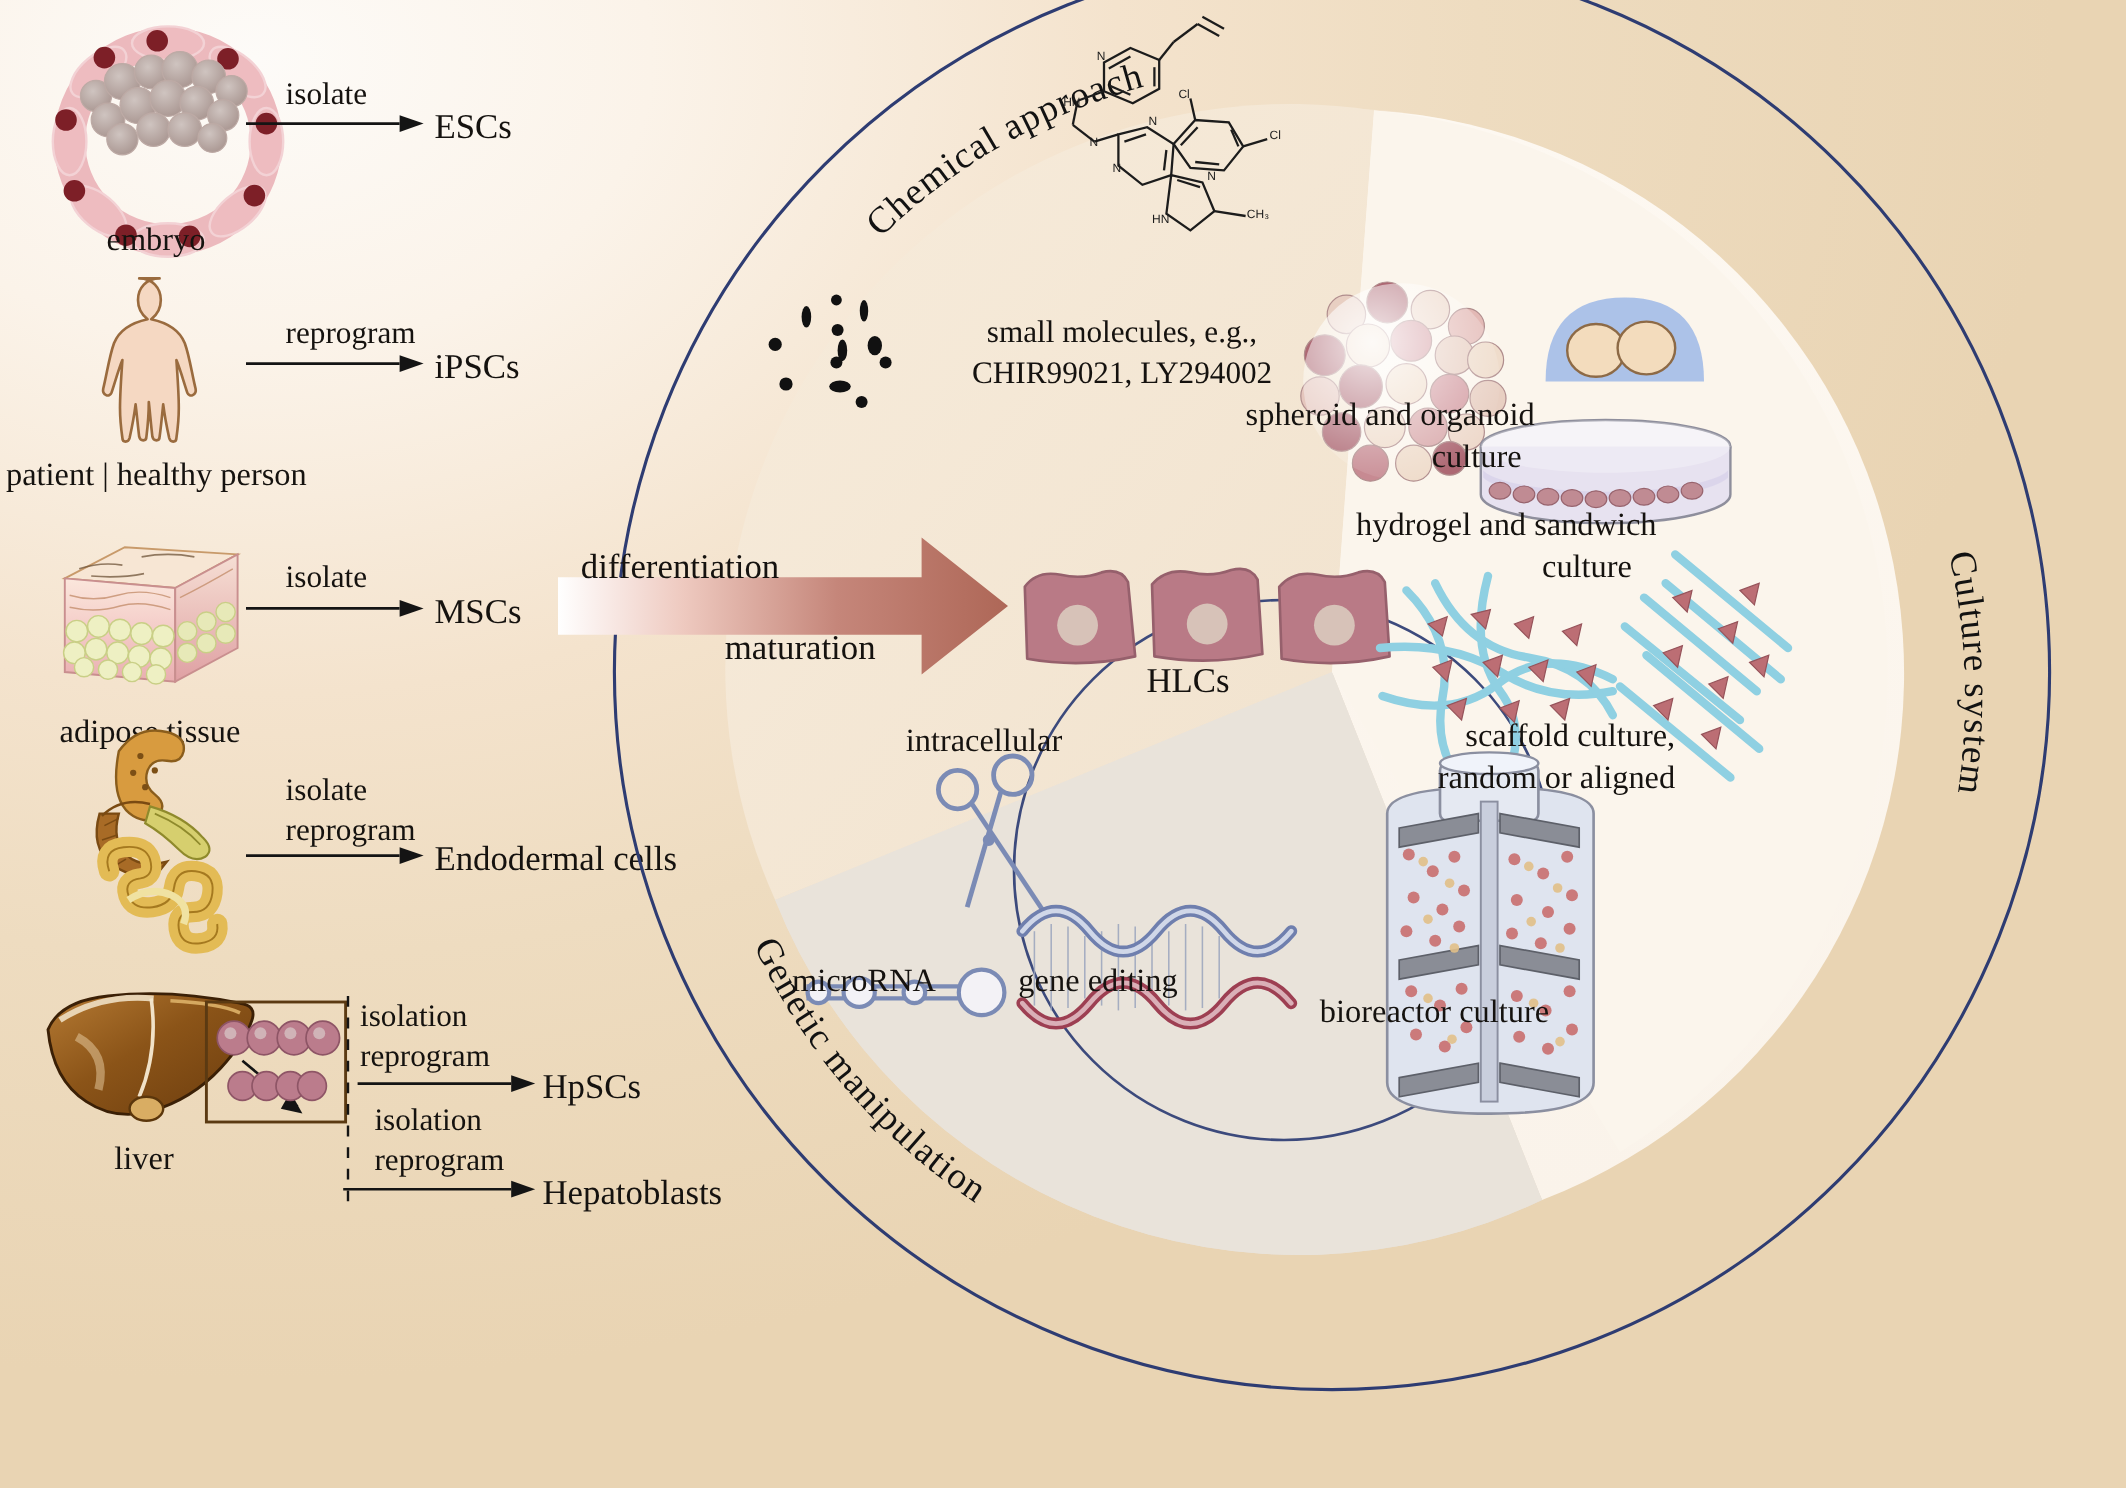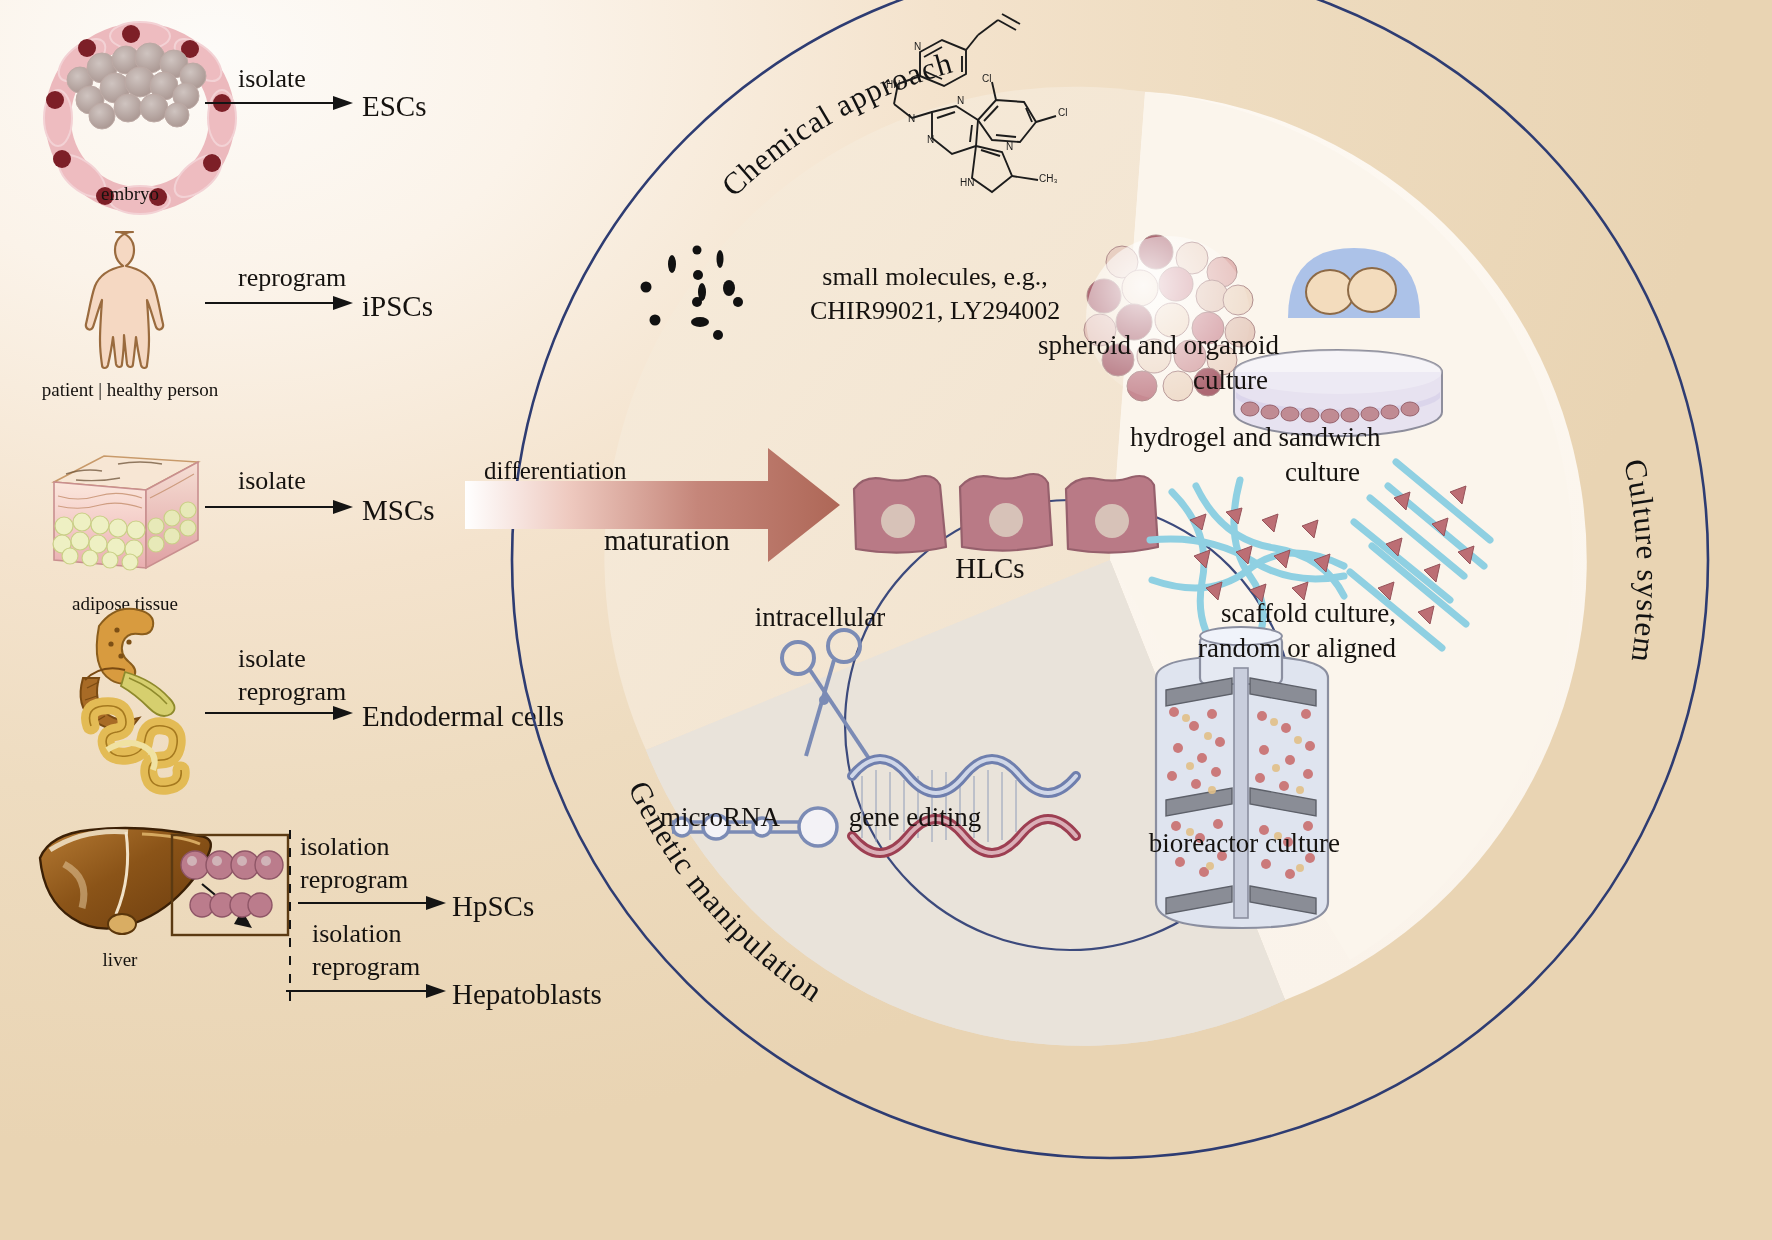--- a/index.html
+++ b/index.html
@@ -15,21 +15,21 @@
   }
   
   .abs{position:absolute;}
   .lbl{color:#15120f;white-space:pre;line-height:1.28;}
   .ctr{text-align:center;}
   svg{display:block;overflow:visible;}
   .arrowline{stroke:#141414;stroke-width:2.2;fill:none;}
   .dashline{stroke:#141414;stroke-width:2;fill:none;stroke-dasharray:9 9;}
 
   
-  .srcLabel{font-size:19px;}
+  .srcLabel{font-size:27px;}
   .procLabel{font-size:26px;}
   .outLabel{font-size:29px;}
 
   
   .outerRing{fill:none;stroke:#2e3c72;stroke-width:2.6;}
   .innerCircle{fill:none;stroke:#3c4a7c;stroke-width:2.2;}
 
   
   .curvedTxt{font-family:"Liberation Serif",serif;font-size:31px;fill:#121212;letter-spacing:1px;}
 
@@ -636,23 +636,23 @@
 
   <div class="abs lbl capt2 ctr" style="left:1038px;top:328px;width:230px;">spheroid and organoid
 culture</div>
 
   <div class="abs lbl capt2 ctr" style="left:1130px;top:420px;width:230px;">hydrogel and sandwich
 culture</div>
 
   <div class="abs lbl capt2 ctr" style="left:1176px;top:596px;width:220px;">scaffold culture,
 random or aligned</div>
 
-  <div class="abs lbl capt2 ctr" style="left:1090px;top:826px;width:250px;">bioreactor culture</div>
-
-  <div class="abs lbl" style="left:484px;top:455px;font-size:25px;">differentiation</div>
+  <div class="abs lbl capt2 ctr" style="left:1041px;top:826px;width:250px;">bioreactor culture</div>
+
+  <div class="abs lbl" style="left:484px;top:455px;font-size:29px;">differentiation</div>
   <div class="abs lbl" style="left:604px;top:522px;font-size:29px;">maturation</div>
   <div class="abs lbl ctr" style="left:880px;top:550px;width:220px;font-size:29px;">HLCs</div>
 
   <div class="abs lbl ctr" style="left:700px;top:600px;width:240px;font-size:27px;">intracellular</div>
 
   <div class="abs lbl ctr" style="left:620px;top:800px;width:200px;font-size:27px;">microRNA</div>
   <div class="abs lbl ctr" style="left:810px;top:800px;width:210px;font-size:27px;">gene editing</div>
 
 </div>
 

